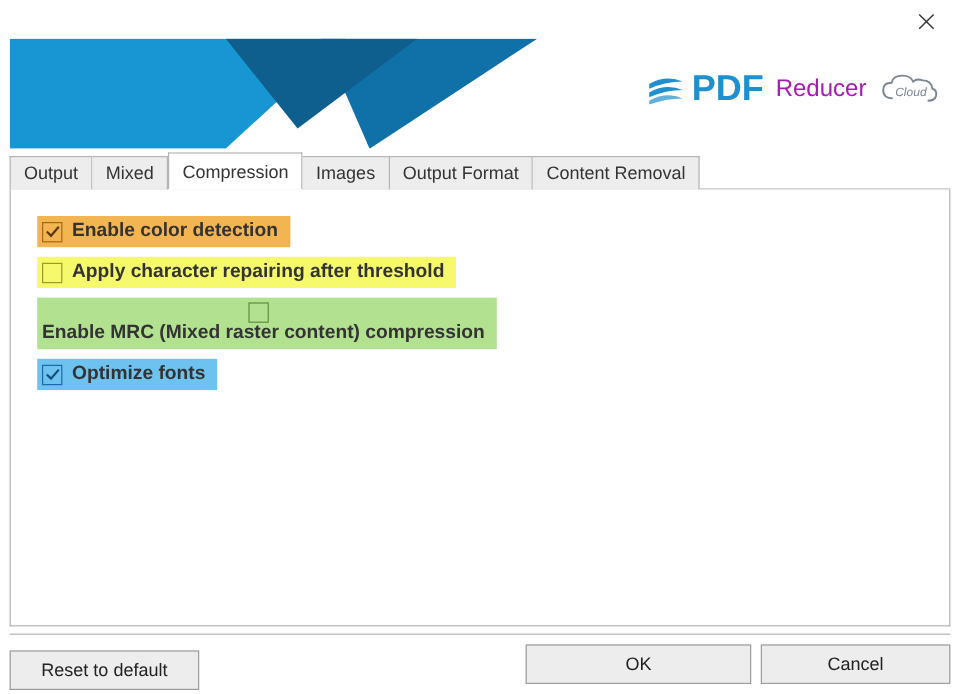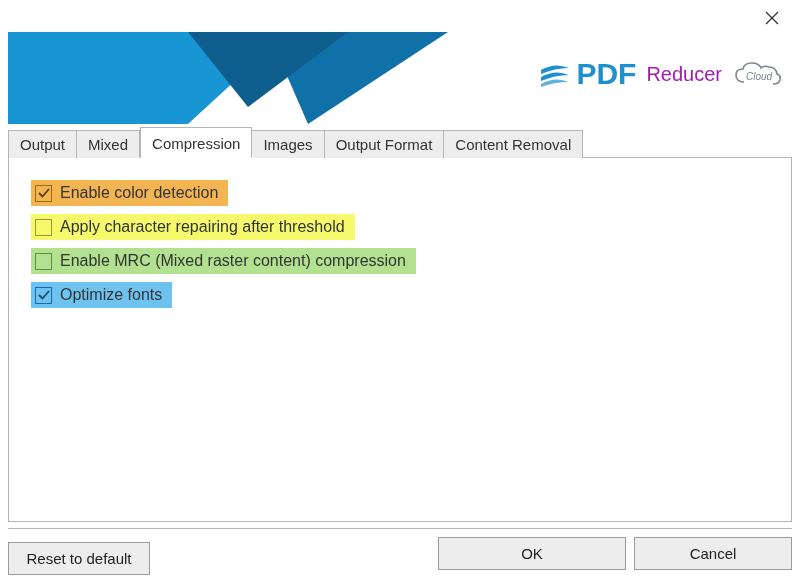--- a/index.html
+++ b/index.html
@@ -127,36 +127,37 @@
     padding: 22px 22px;
   }
   .opt-row {
     display: inline-flex;
     align-items: center;
     padding: 4px 10px 4px 4px;
     margin-bottom: 8px;
     font-size: 16px;
     color: #333;
     cursor: pointer;
+    font-weight: bold;
   }
   .opt-row .cb {
     width: 17px;
     height: 17px;
     border: 1.5px solid;
     margin-right: 8px;
     display: flex;
     align-items: center;
     justify-content: center;
   }
   .opt-row .cb svg { width: 12px; height: 12px; }
   .hl-orange { background: #f3b551; }
   .hl-orange .cb { border-color: #a06a14; }
   .hl-yellow { background: #f5f96b; }
   .hl-yellow .cb { border-color: #9b9b2b; }
-  .hl-green  { background: #b2e28f; }
+  .hl-green  { background: #b2e28f; flex-direction: column; }
   .hl-green .cb { border-color: #5e8e3f; }
   .hl-blue   { background: #6dc2ef; }
   .hl-blue .cb { border-color: #1a6aa8; }
   .footer {
     position: absolute;
     left: 8px;
     right: 8px;
     bottom: 6px;
     height: 44px;
     border-top: 1px solid #b5b5b5;
@@ -165,21 +166,21 @@
   }
   .btn {
     border: 1px solid #9c9c9c;
     background: #ededed;
     font-size: 15px;
     color: #222;
     padding: 7px 0;
     text-align: center;
     cursor: pointer;
   }
-  .btn-reset { width: 142px; margin-left: 0px; margin-top: 15px; }
+  .btn-reset { width: 158px; margin-left: 0px; margin-top: 15px; }
   .btn-ok { width: 188px; margin-left: auto; margin-top: 5px;}
   .btn-cancel { width: 158px; margin-left: 8px; margin-top: 5px;}
 </style>
 </head>
 <body>
 
 <div class="window">
 
   <div class="close-btn">
     <svg viewBox="0 0 14 14">

